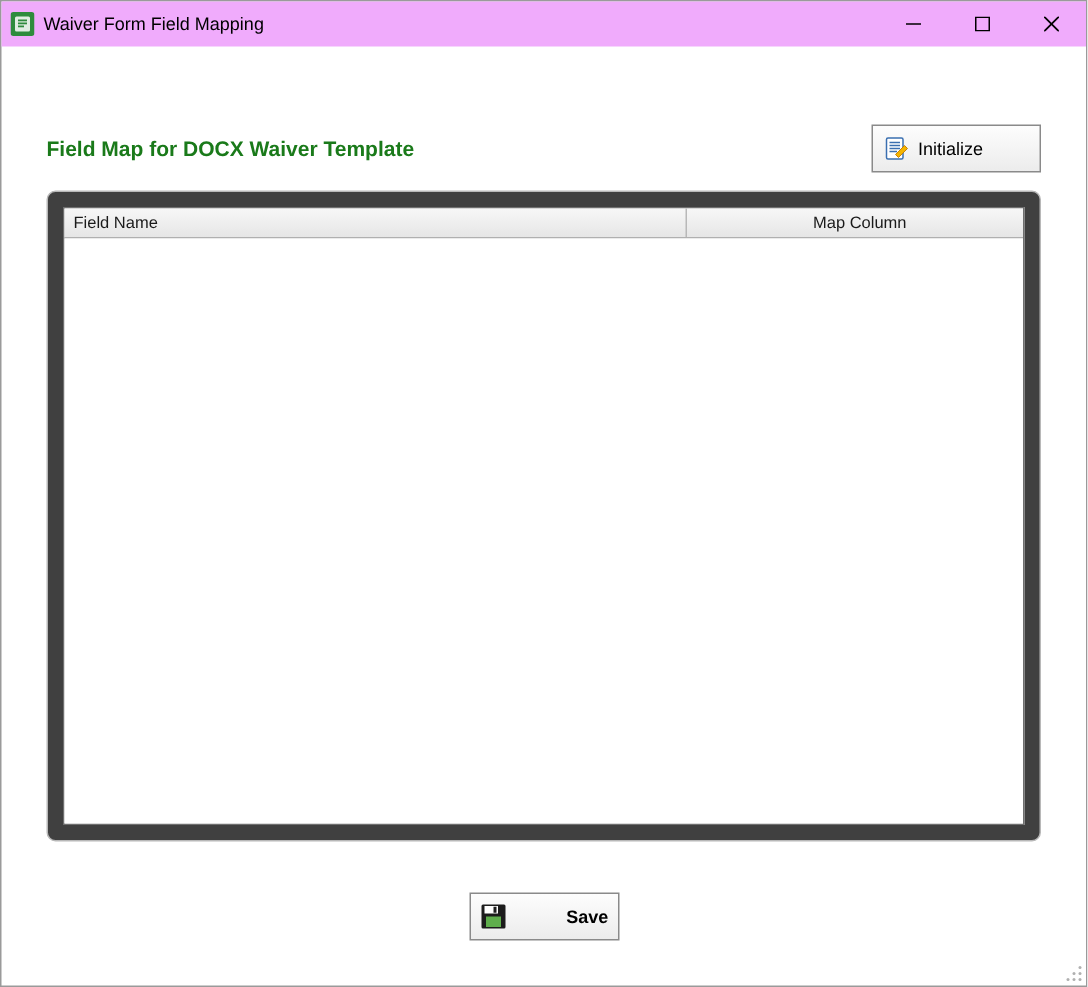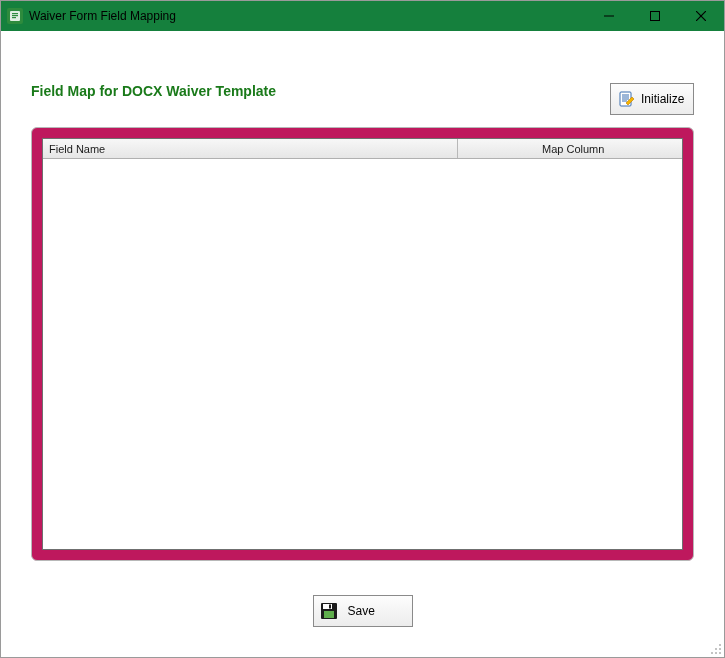--- a/index.html
+++ b/index.html
@@ -17,21 +17,21 @@
     background: #ffffff;
     display: flex;
     flex-direction: column;
     position: relative;
   }
   .titlebar {
     height: 30px;
     display: flex;
     align-items: center;
     padding: 0 0 0 6px;
-    background: #15803d;
+    background: #f0abfc;
   }
   .titlebar .app-icon {
     width: 16px; height: 16px;
     margin-right: 6px;
     display: inline-flex;
   }
   .titlebar .title {
     flex: 0 0 auto;
     font-size: 12px;
     color: #000;
@@ -57,30 +57,30 @@
     position: relative;
     padding: 0;
   }
 
   .heading-row {
     position: absolute;
     top: 52px;
     left: 30px;
     right: 30px;
     display: flex;
-    align-items: flex-start;
+    align-items: center;
     justify-content: space-between;
   }
   .heading {
     color: #1a7a1a;
     font-weight: bold;
     font-size: 14px;
   }
   .init-btn {
-    width: 84px;
+    width: 113px;
     height: 32px;
     border: 1px solid #8a8a8a;
     background: linear-gradient(#fdfdfd,#ececec);
     display: flex;
     align-items: center;
     justify-content: flex-start;
     padding: 0 8px;
     gap: 6px;
     font-size: 12px;
     color: #000;
@@ -89,21 +89,21 @@
 
   .panel {
     position: absolute;
     top: 96px;
     left: 30px;
     right: 30px;
     bottom: 96px;
     border: 1px solid #b8b8b8;
     border-radius: 6px;
     padding: 10px;
-    background: #be185d;
+    background: #404040;
   }
   .grid {
     width: 100%;
     height: 100%;
     border: 1px solid #6f6f6f;
     background: #ffffff;
     display: flex;
     flex-direction: column;
   }
   .grid-header {
@@ -143,21 +143,21 @@
     background: linear-gradient(#fdfdfd,#ececec);
     display: flex;
     align-items: center;
     justify-content: center;
     gap: 10px;
     font-size: 12px;
     color: #000;
     padding: 0 6px;
   }
   .footer-btn .icon { width:18px; height:18px; display:inline-flex; }
-  .footer-btn .label { flex:1; text-align:left; }
+  .footer-btn .label { flex:1; text-align:right;font-weight:bold; }
 
   .resize-grip {
     position: absolute;
     right: 2px;
     bottom: 2px;
     width: 14px; height: 14px;
   }
 </style>
 </head>
 <body>

